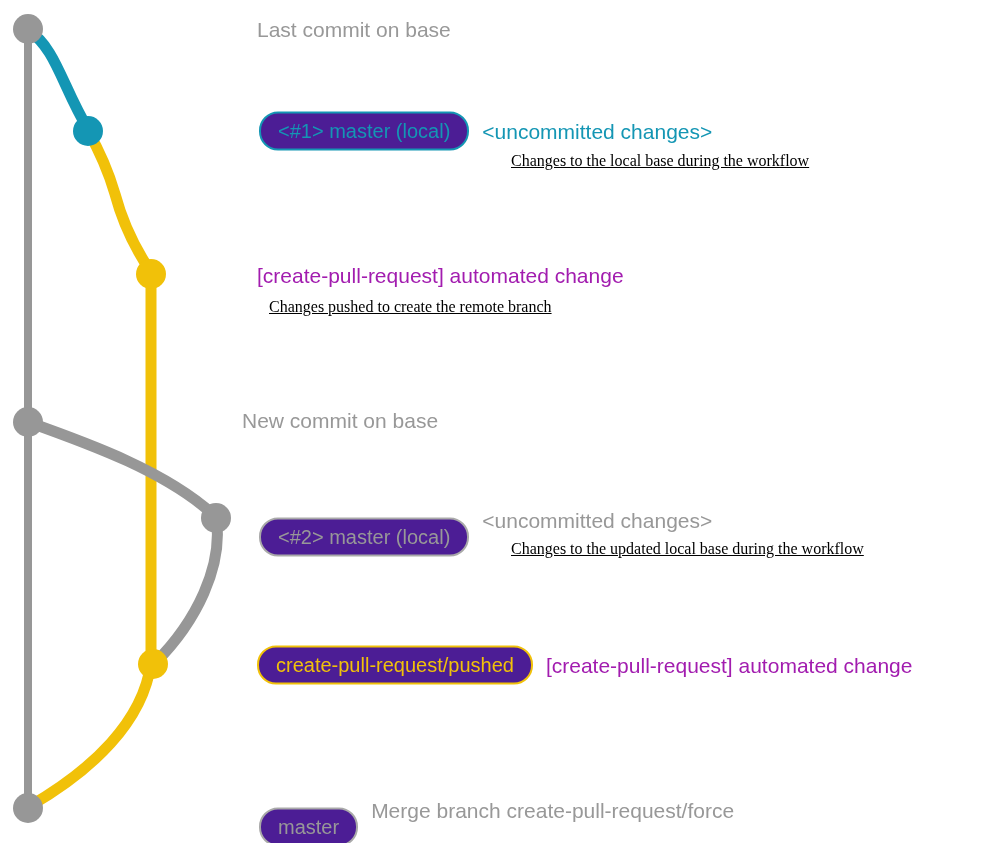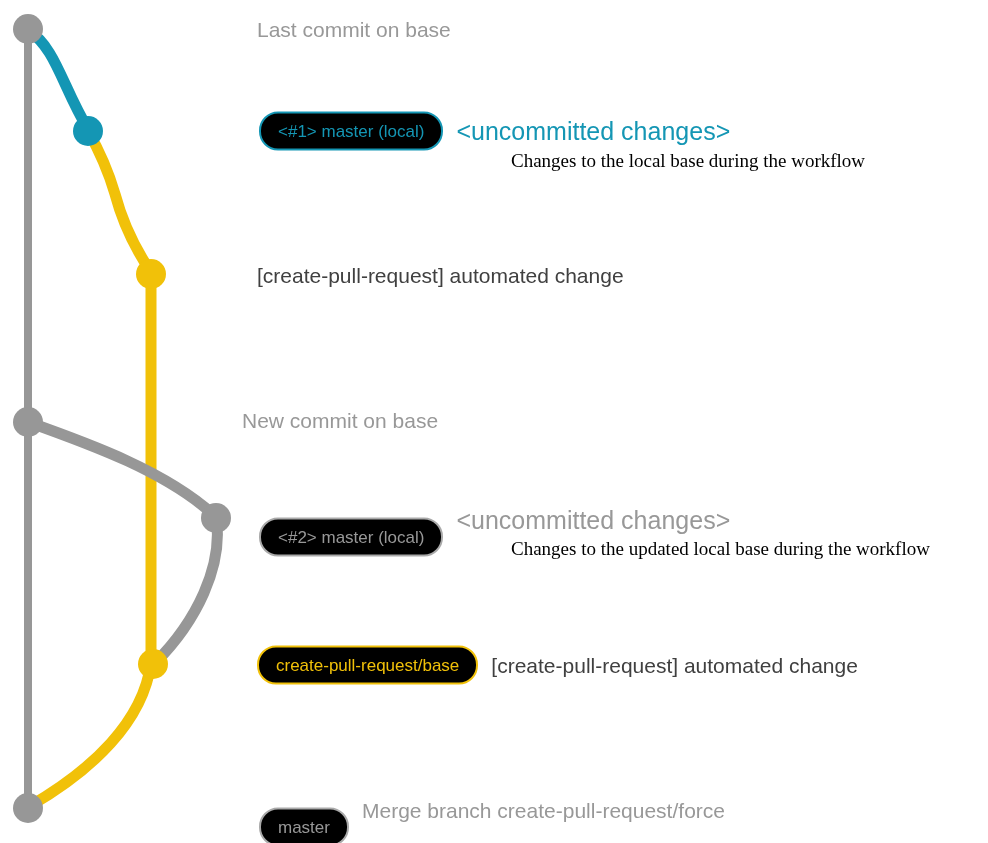--- a/index.html
+++ b/index.html
@@ -14,45 +14,46 @@
   .graph-svg{position:absolute;left:0;top:0;}
   .row{
     position:absolute;
     display:flex;
     align-items:center;
     gap:13px;
     transform:translateY(-50%);
     white-space:nowrap;
   }
   .plain{font-size:21px;}
-  .note{font-size:25px;}
+  .note{font-size:21px;}
   .heading{font-size:21px;}
   .gray-txt{color:#989898;}
   .teal-txt{color:#1496b4;}
-  .yellow-txt{color:#404040;}
+  .yellow-txt{color:#a21caf;}
   .badge{
     display:inline-flex;
     align-items:center;
     height:35px;
     padding:0 17px;
     border:2px solid;
     border-radius:19px;
-    font-size:17px;
-    background:#000000;
+    font-size:20px;
+    background:#4c1d95;
   }
   .badge.teal{border-color:#1496b4;color:#1496b4;}
   .badge.gray{border-color:#a9a9a9;color:#989898;margin-top:34px;}
   .badge.yellow{border-color:#f1c109;color:#f1c109;}
   .desc{
     position:absolute;
     transform:translateY(-50%);
     font-family:"Liberation Serif", serif;
-    font-size:19px;
+    font-size:16px;
     color:#000000;
     white-space:nowrap;
+    text-decoration:underline;
   }
 </style>
 </head>
 <body>
 
 <div class="stage">
 
   <svg class="graph-svg" width="988" height="843" viewBox="0 0 988 843">
 
     <path d="M 28 29 L 28 808" fill="none" stroke="#979797" stroke-width="8"></path>
@@ -78,33 +79,34 @@
 
   <div class="row" style="left:259px; top:131px;">
     <span class="badge teal">&lt;#1&gt; master (local)</span>
     <span class="note teal-txt">&lt;uncommitted changes&gt;</span>
   </div>
   <div class="desc" style="left:511px; top:161px;">Changes to the local base during the workflow</div>
 
   <div class="row" style="left:257px; top:276px;">
     <span class="heading yellow-txt">[create-pull-request] automated change</span>
   </div>
+  <div class="desc" style="left:269px; top:307px;">Changes pushed to create the remote branch</div>
 
   <div class="row" style="left:242px; top:421px;">
     <span class="plain gray-txt">New commit on base</span>
   </div>
 
   <div class="row" style="left:259px; top:520px;">
     <span class="badge gray">&lt;#2&gt; master (local)</span>
     <span class="note gray-txt">&lt;uncommitted changes&gt;</span>
   </div>
   <div class="desc" style="left:511px; top:549px;">Changes to the updated local base during the workflow</div>
 
   <div class="row" style="left:257px; top:665px;">
-    <span class="badge yellow">create-pull-request/base</span>
+    <span class="badge yellow">create-pull-request/pushed</span>
     <span class="heading yellow-txt">[create-pull-request] automated change</span>
   </div>
 
   <div class="row" style="left:259px; top:810px;">
     <span class="badge gray">master</span>
     <span class="plain gray-txt">Merge branch create-pull-request/force</span>
   </div>
 
 </div>
 

